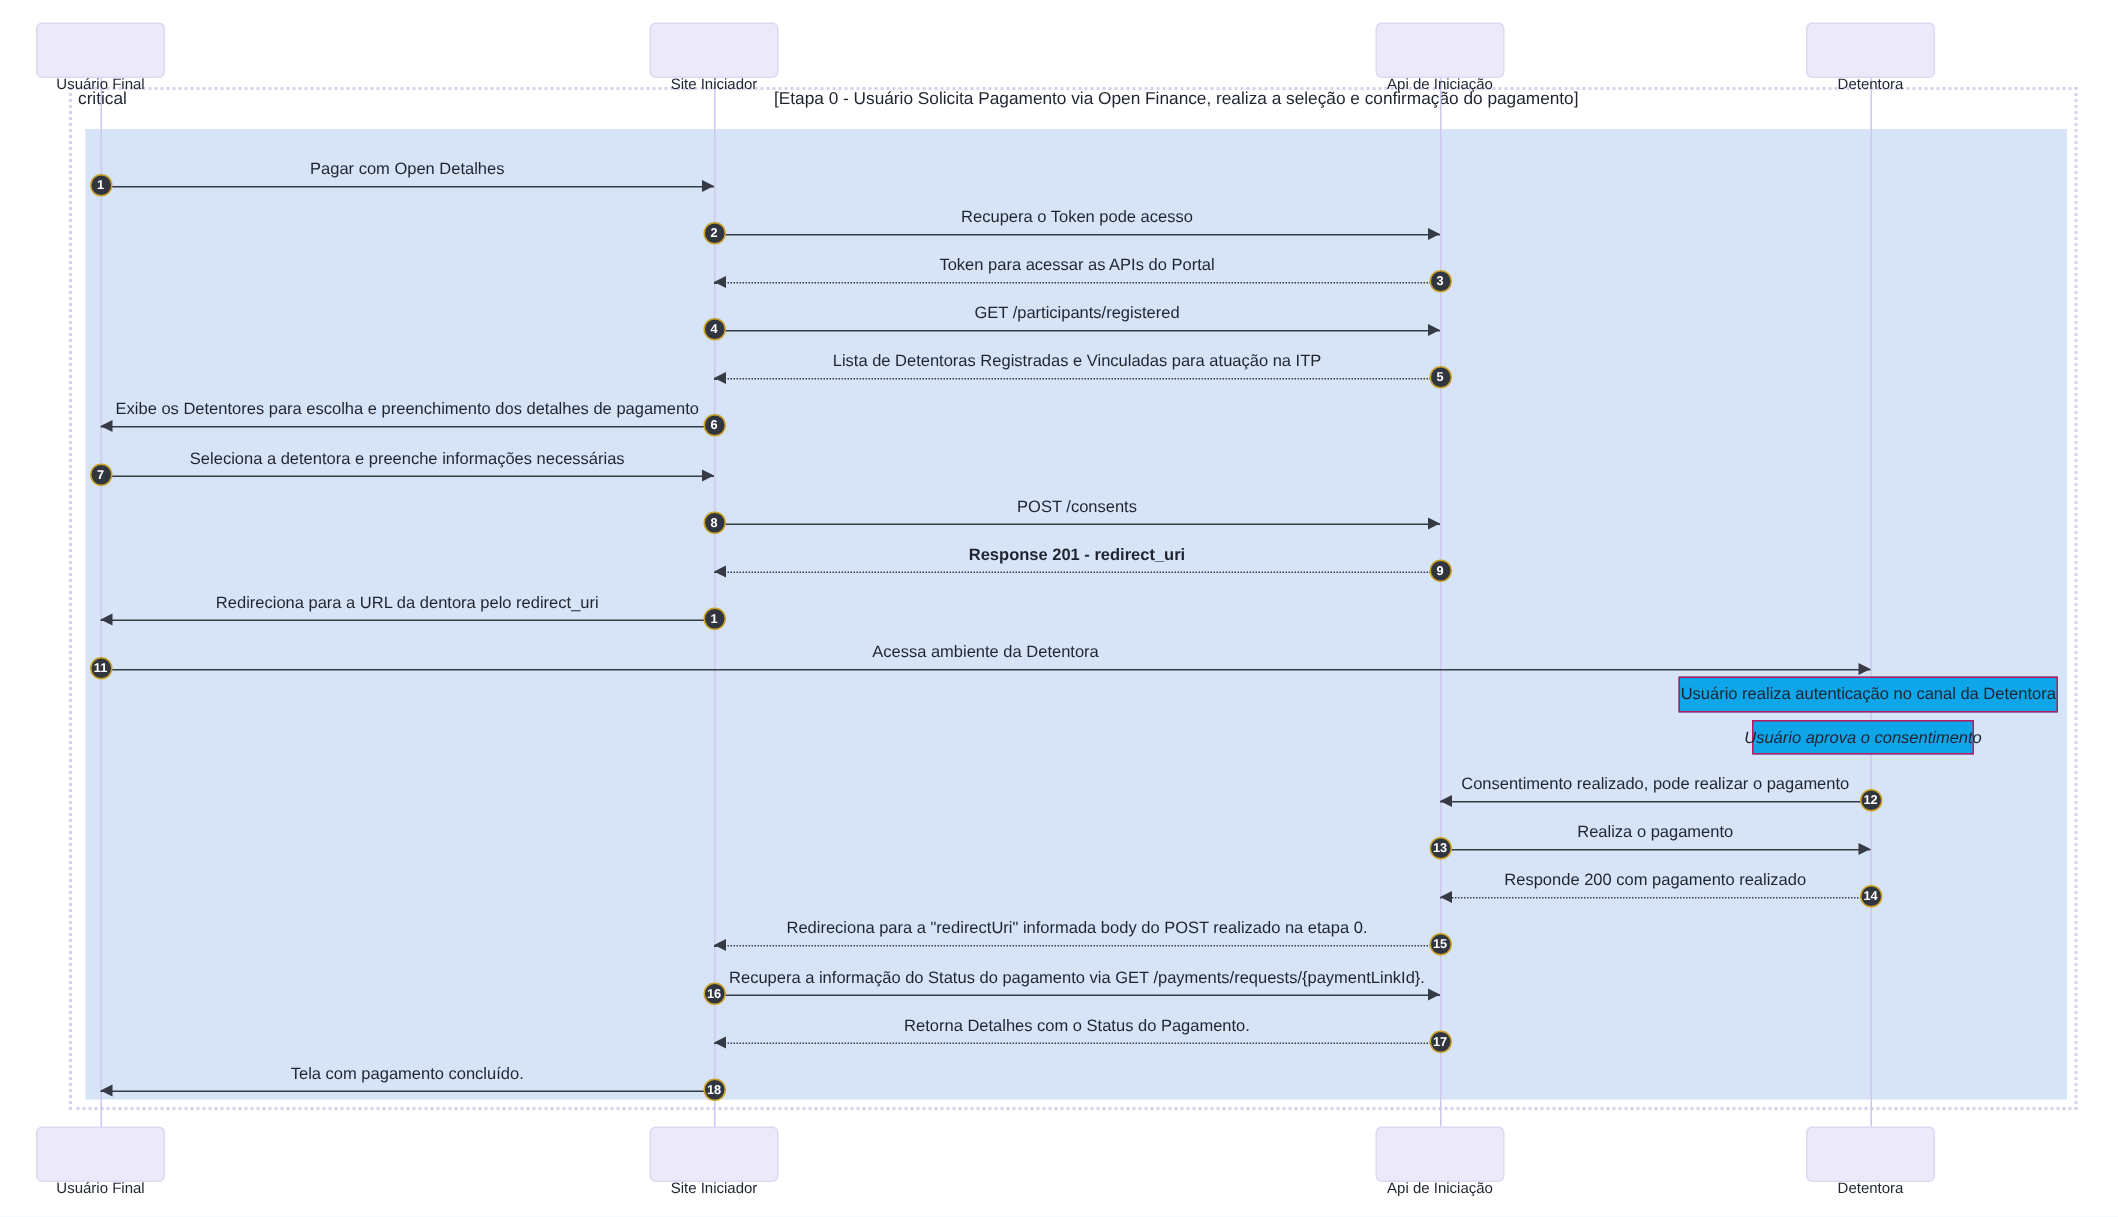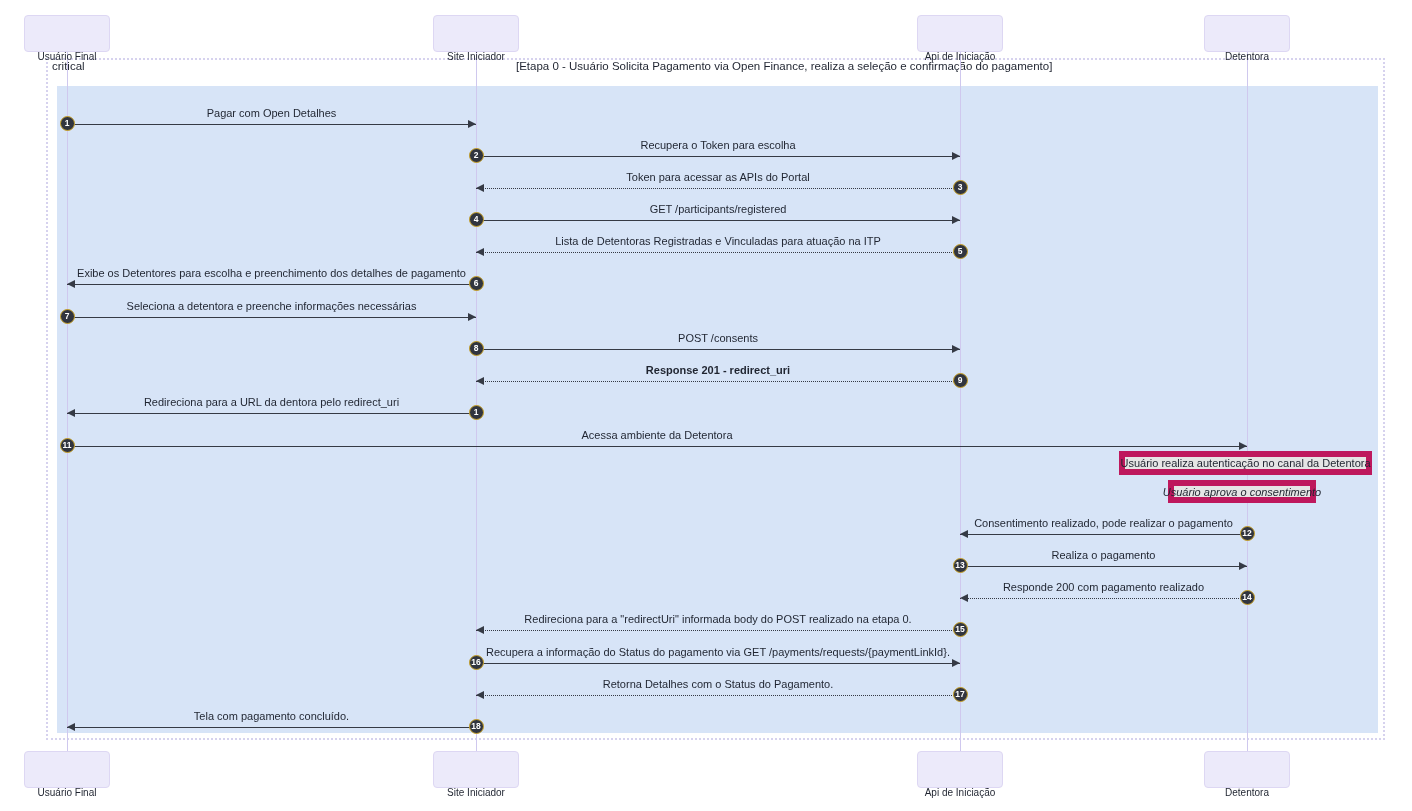--- a/index.html
+++ b/index.html
@@ -115,22 +115,22 @@
     display: flex;
     align-items: center;
     justify-content: center;
     top: -8px;
     box-sizing: border-box;
     line-height: 1;
   }
   
   .note-box {
     position: absolute;
-    background: #e5e5e5;
-    border: 6px solid #be185d;
+    background: #0ea5e9;
+    border: 1px solid #be185d;
     display: flex;
     align-items: center;
     justify-content: center;
     box-sizing: border-box;
   }
   .note-label {
     font-size: 11px;
     color: #1f2430;
     white-space: nowrap;
     padding: 0 8px;
@@ -186,21 +186,21 @@
       <div class="msg" style="left: 67px; top: 124px; width: 409px;">
         <div class="msg-line" style="width: 409px;"></div>
         <div class="arrow-head right" style="left: 401px;"></div>
         <div class="seq-num" style="left: -7.5px;">1</div>
         <div class="msg-label" style="left: 204.5px;">Pagar com Open Detalhes</div>
       </div>
       <div class="msg" style="left: 476px; top: 156px; width: 484px;">
         <div class="msg-line" style="width: 484px;"></div>
         <div class="arrow-head right" style="left: 476px;"></div>
         <div class="seq-num" style="left: -7.5px;">2</div>
-        <div class="msg-label" style="left: 242px;">Recupera o Token para escolha</div>
+        <div class="msg-label" style="left: 242px;">Recupera o Token pode acesso</div>
       </div>
       <div class="msg" style="left: 476px; top: 188px; width: 484px;">
         <div class="msg-line dotted" style="width: 484px;"></div>
         <div class="arrow-head left" style="left: 0px;"></div>
         <div class="seq-num" style="left: 476.5px;">3</div>
         <div class="msg-label" style="left: 242px;">Token para acessar as APIs do Portal</div>
       </div>
       <div class="msg" style="left: 476px; top: 220px; width: 484px;">
         <div class="msg-line" style="width: 484px;"></div>
         <div class="arrow-head right" style="left: 476px;"></div>

